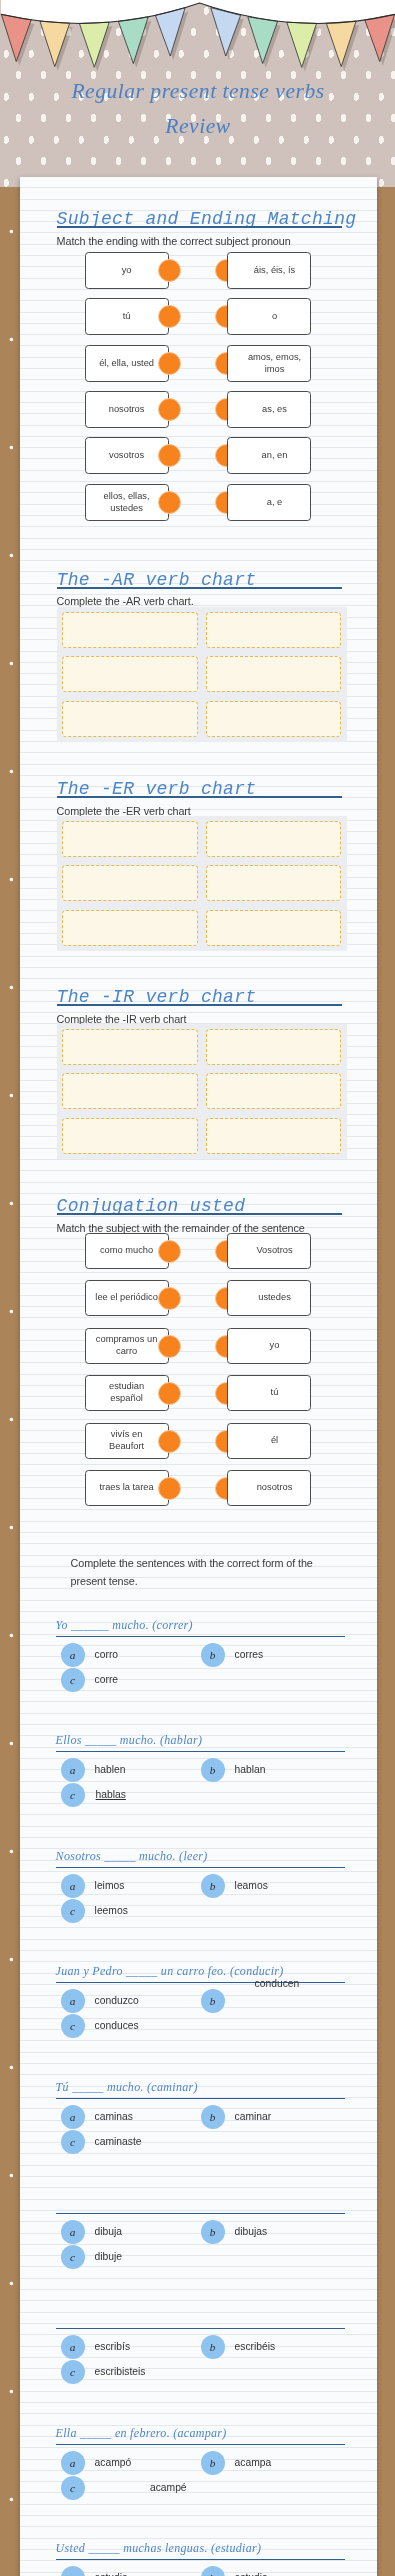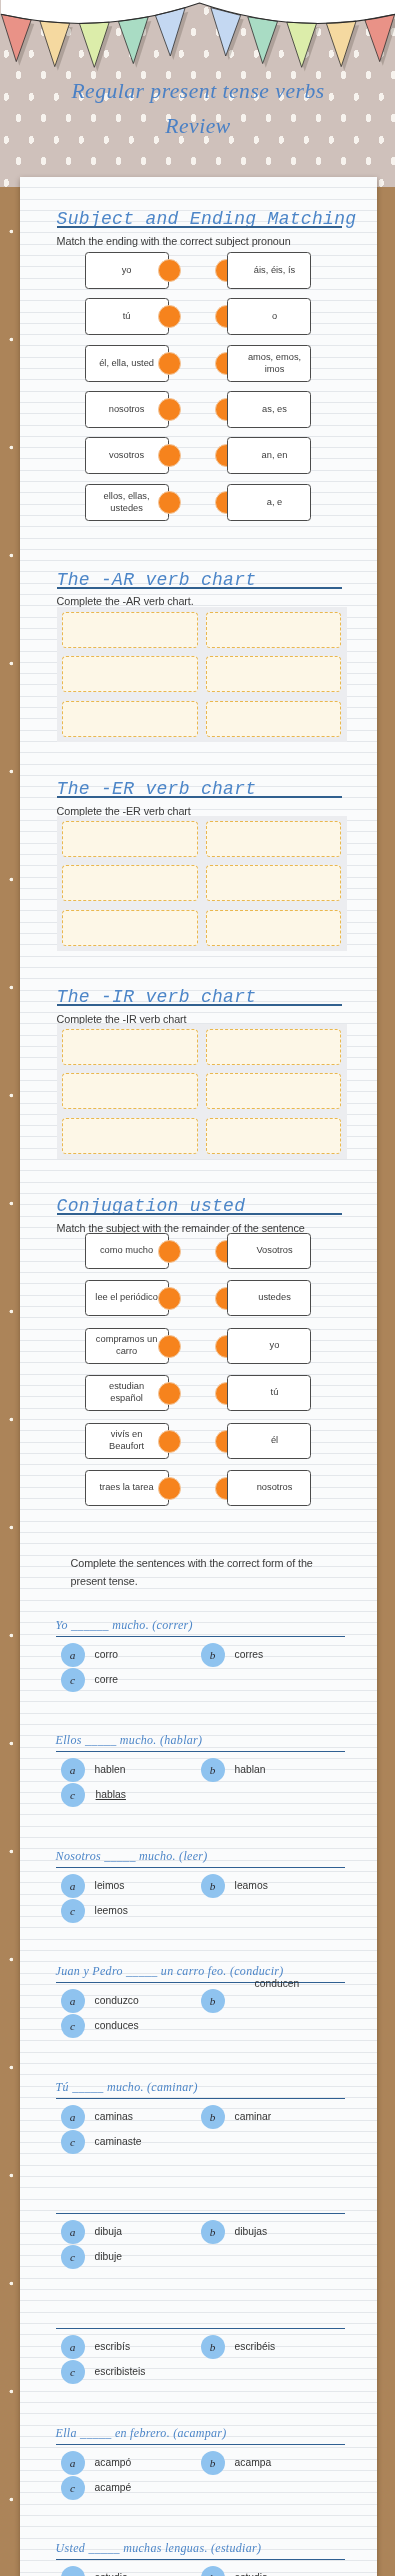--- a/index.html
+++ b/index.html
@@ -333,21 +333,21 @@
           <div class="opt-label" style="left: 75px; top: 50px;">escribisteis</div>
         </div>
         <div class="question" style="top: 2249px;">
           <div class="q-title">Ella _____ en febrero. (acampar)</div>
           <div class="q-line"></div>
           <div class="opt-circle" style="left: 41px; top: 25px;">a</div>
           <div class="opt-label" style="left: 75px; top: 25px;">acampó</div>
           <div class="opt-circle" style="left: 181px; top: 25px;">b</div>
           <div class="opt-label" style="left: 215px; top: 25px;">acampa</div>
           <div class="opt-circle" style="left: 41px; top: 50px;">c</div>
-          <div class="opt-label" style="left: 75px; top: 50px;">acampé</div>
+          <div class="opt-label" style="left: 64px; top: 50px; text-align: right;">acampé</div>
         </div>
         <div class="question" style="top: 2364px;">
           <div class="q-title">Usted _____ muchas lenguas. (estudiar)</div>
           <div class="q-line"></div>
           <div class="opt-circle" style="left: 41px; top: 25px;">a</div>
           <div class="opt-label" style="left: 75px; top: 25px;">estudio</div>
           <div class="opt-circle" style="left: 181px; top: 25px;">b</div>
           <div class="opt-label" style="left: 215px; top: 25px;">estudia</div>
         </div>
       </div>

